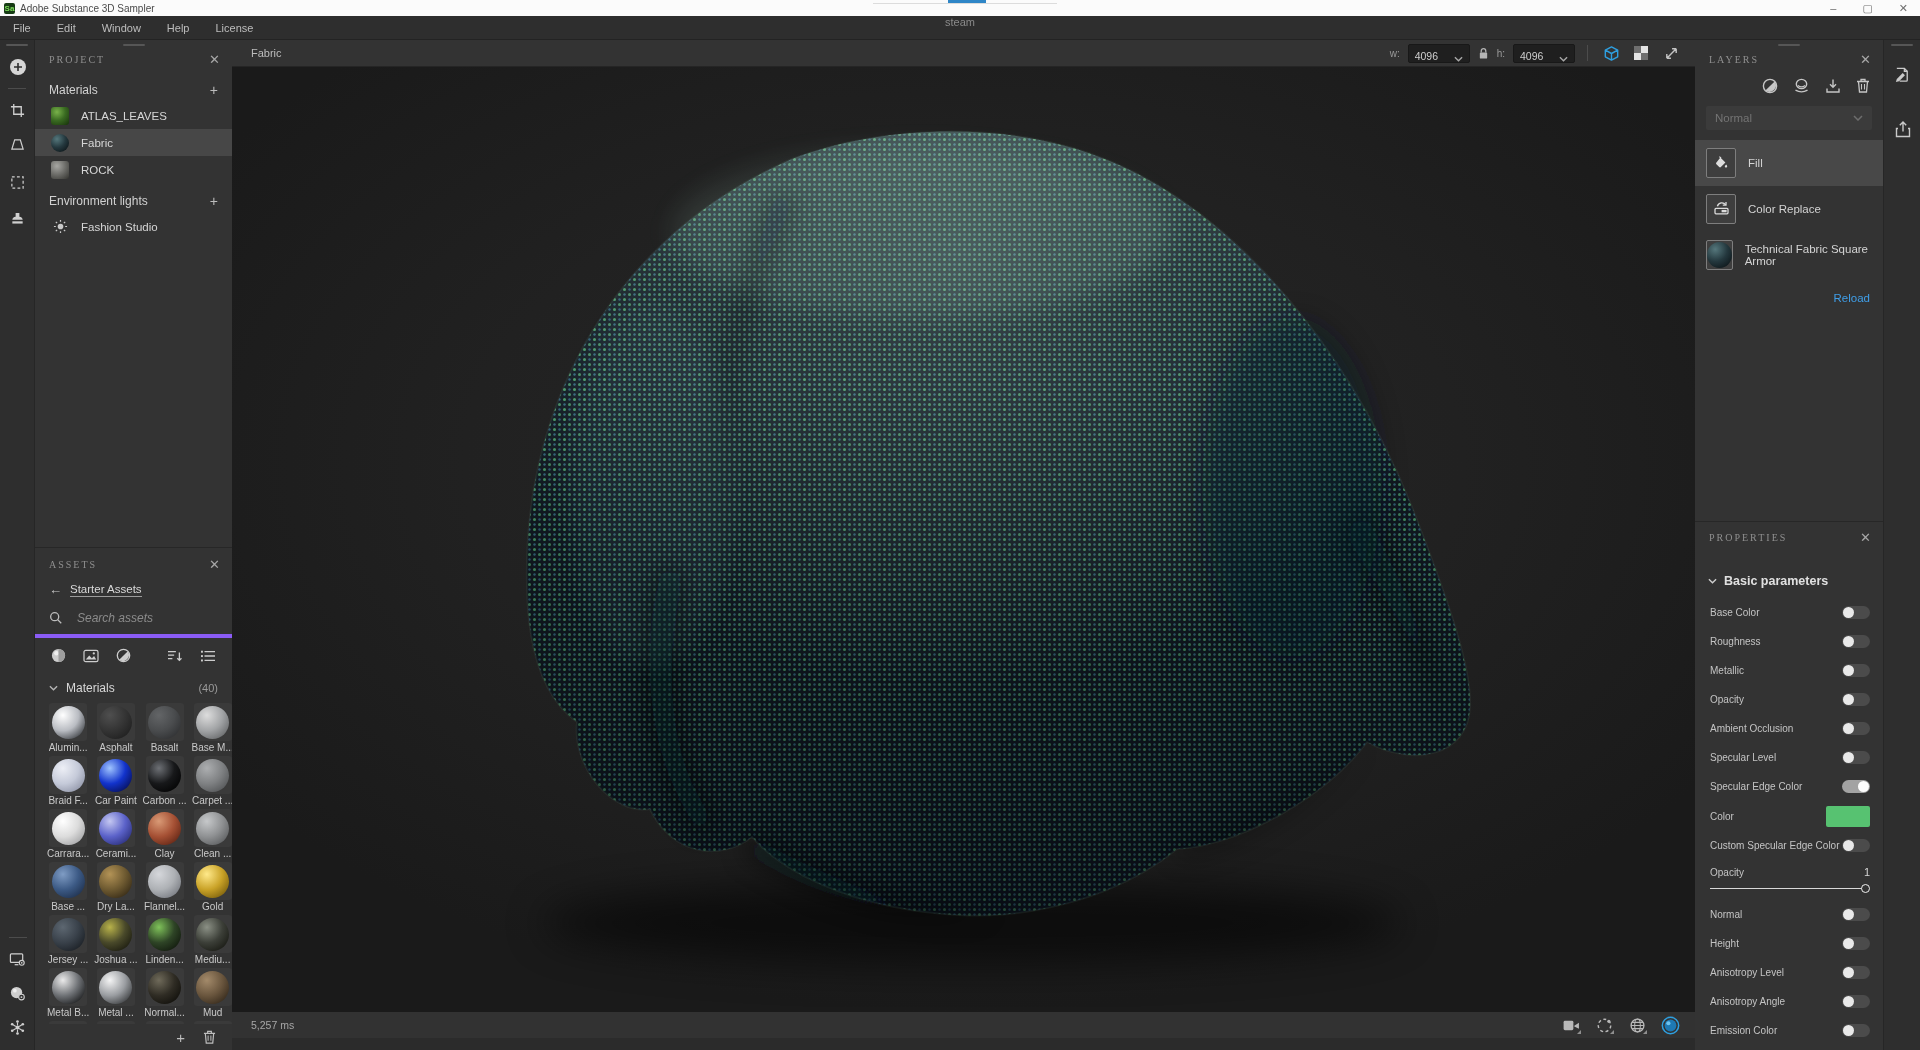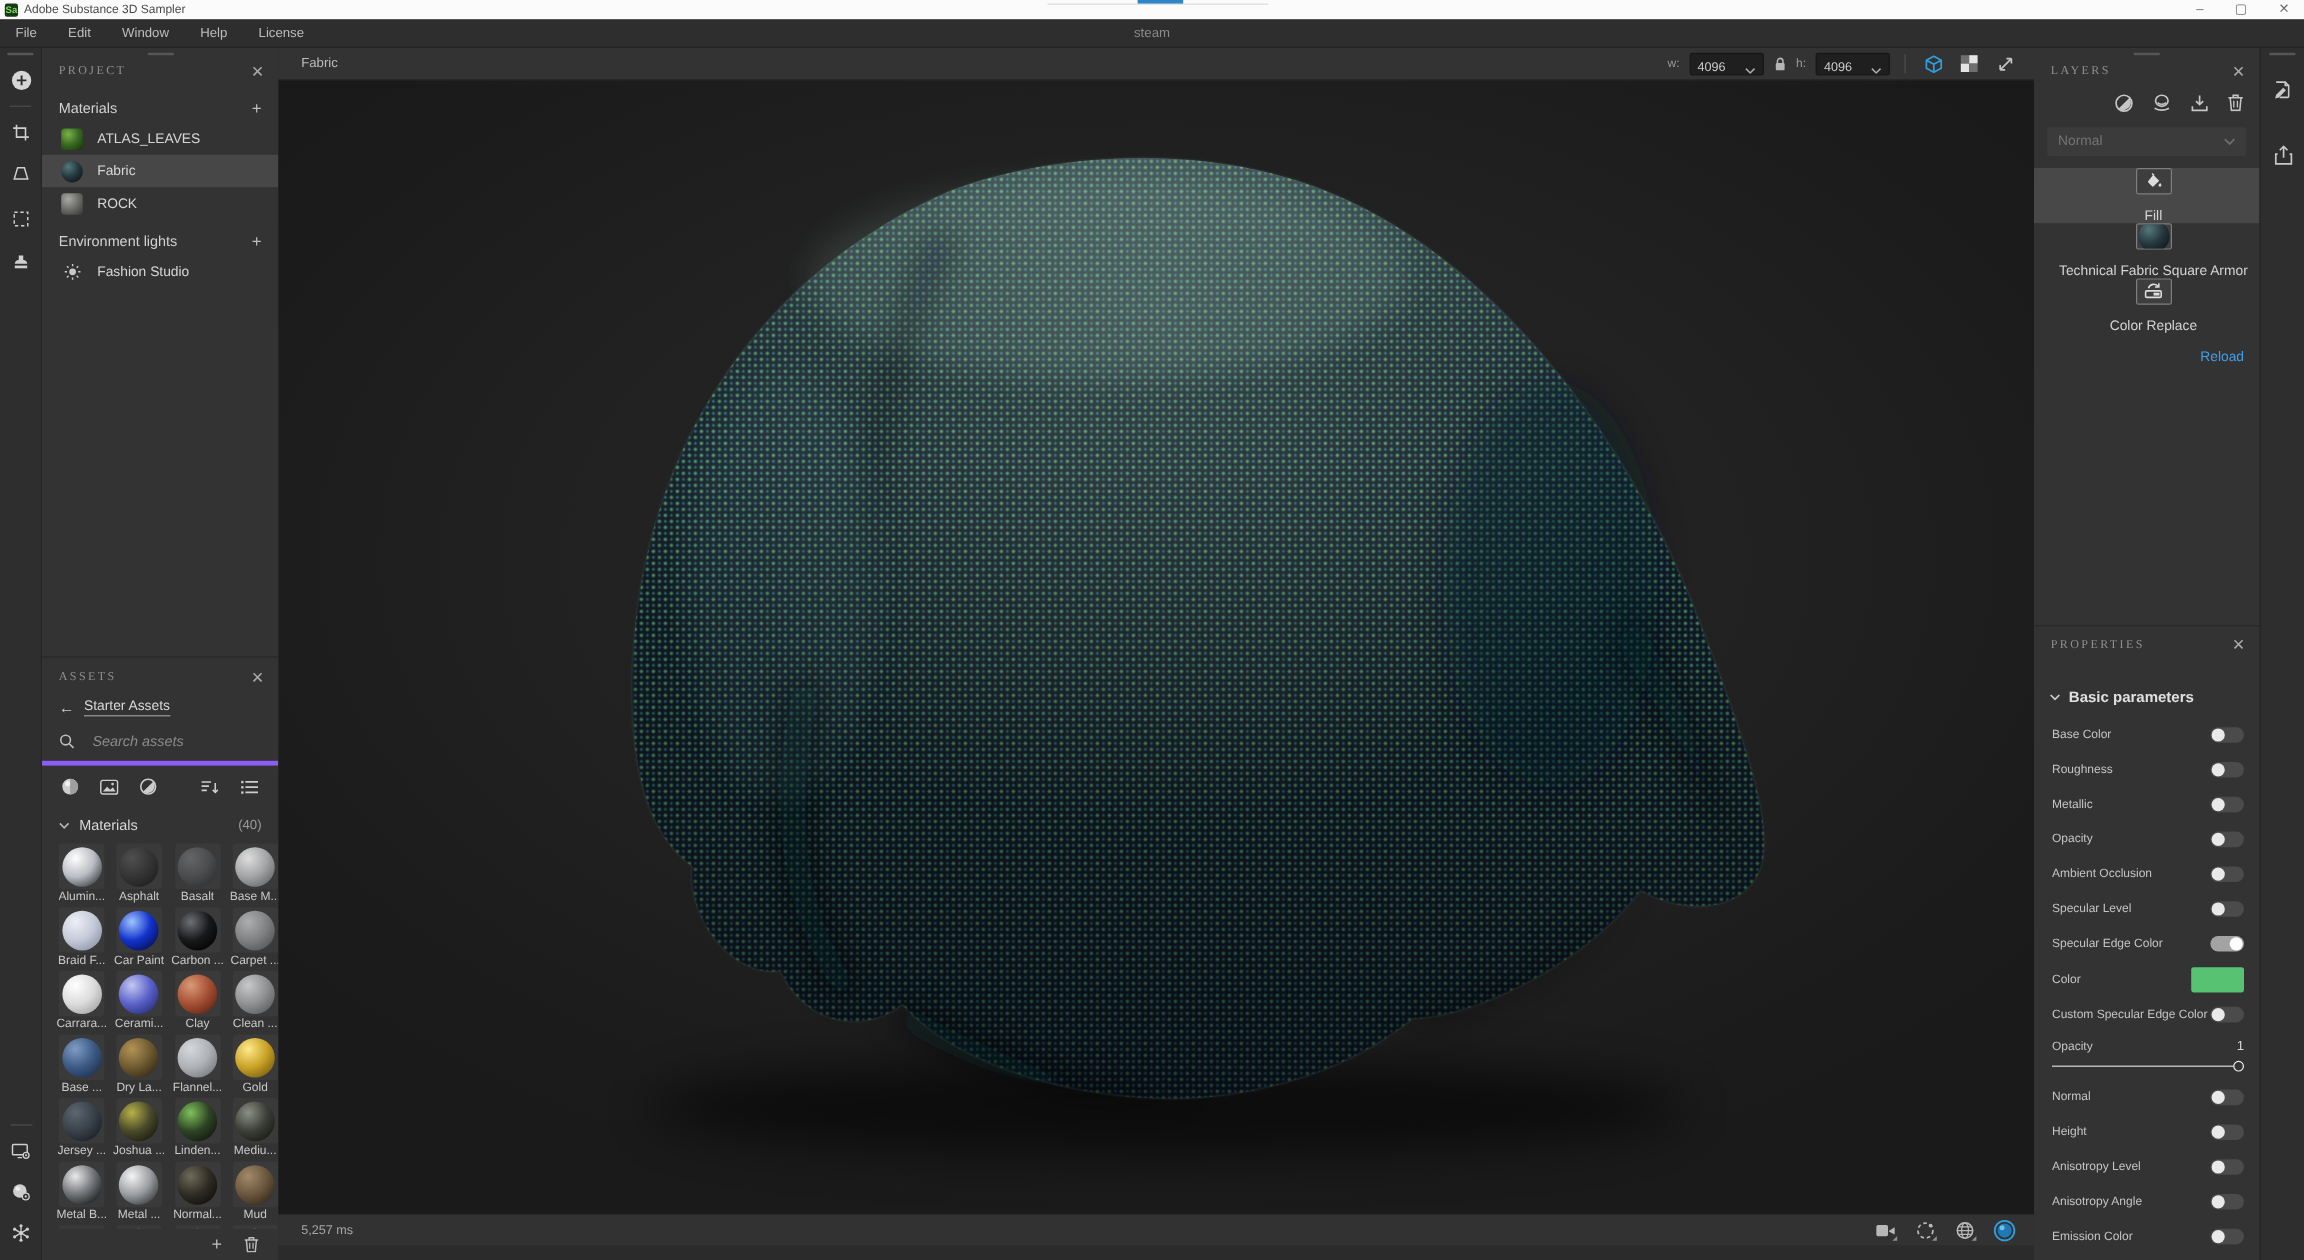--- a/index.html
+++ b/index.html
@@ -10,21 +10,21 @@
   
   .titlebar { position:absolute; top:0; left:0; right:0; height:16px; background:#fbfbfb; display:flex; align-items:center; z-index:30; }
   .appicon { width:11px; height:11px; margin-left:4px; background:#163b14; color:#7ddc5a; font-size:8px; font-weight:bold; display:flex; align-items:center; justify-content:center; border-radius:2px; }
   .apptitle { font-size:10px; color:#4a4a4a; margin-left:5px; }
   .tab-hairline { position:absolute; top:3px; left:873px; width:184px; height:1px; background:#dcdcdc; }
   .progress-seg { position:absolute; top:0; left:948px; width:38px; height:3px; background:#2f86c7; }
   .winbtns { margin-left:auto; display:flex; align-items:center; gap:26px; margin-right:12px; color:#6f6f6f; font-size:11px; }
   .winbtns span { cursor:default; line-height:16px; }
 
   
-  .menubar { position:absolute; top:16px; left:0; right:0; height:24px; background:#2e2e2e; border-bottom:1px solid #232323; display:flex; align-items:center; z-index:29; }
+  .menubar { position:absolute; top:16px; left:0; right:0; height:24px; background:#2e2e2e; border-bottom:1px solid #232323; display:flex; align-items:flex-start; z-index:29; }
   .menu-item { font-size:11px; color:#bdbdbd; padding:0 13px; height:100%; display:flex; align-items:center; }
   .menu-center { position:absolute; left:0; right:0; text-align:center; font-size:11px; color:#8a8a8a; pointer-events:none; }
 
   
   .app { position:absolute; top:40px; left:0; right:0; bottom:0; }
   .rail-left  { position:absolute; left:0; top:0; bottom:0; width:35px; background:#2e2e2e; border-right:1px solid #262626; }
   .col-left   { position:absolute; left:35px; top:0; bottom:0; width:197px; }
   .col-view   { position:absolute; left:232px; top:0; bottom:0; width:1463px; display:flex; flex-direction:column; }
   .col-right  { position:absolute; left:1695px; top:0; bottom:0; width:188px; }
   .rail-right { position:absolute; left:1883px; top:0; bottom:0; width:37px; background:#2e2e2e; border-left:1px solid #262626; }
@@ -94,21 +94,21 @@
   .bic .corner { position:absolute; right:0; bottom:1px; width:0; height:0; border-left:4px solid transparent; border-bottom:4px solid #8f8f8f; }
   .vp-gap { flex:0 0 12px; background:#2b2b2b; }
 
   
   #layers { top:0; height:482px; border-bottom:1px solid #272727; }
   .layer-tools { display:flex; justify-content:flex-end; gap:15px; padding:6px 13px 4px; color:#c6c6c6; }
   .blend-select { margin:8px 11px 0; height:24px; background:#3b3b3b; border-radius:2px; display:flex; align-items:center; padding:0 9px; }
   .blend-select .val { font-size:11.5px; color:#747474; }
   .blend-select svg { margin-left:auto; }
   .layer-rows { margin-top:10px; }
-  .layer-row { display:flex; align-items:center; gap:12px; height:46px; padding-left:11px;flex-direction:column; }
+  .layer-row { display:flex; align-items:center; gap:12px; height:46px; padding-left:11px; }
   .layer-row.selected { background:#484848; }
   .layer-icobox { width:30px; height:30px; border:1px solid #7e7e7e; border-radius:2px; background:#3e3e3e; display:flex; align-items:center; justify-content:center; overflow:hidden; }
   .layer-icobox .sphere { width:26px; height:26px; border-radius:50%; }
   .layer-label { font-size:11.5px; color:#d4d4d4; }
   .reload-row { display:flex; justify-content:flex-end; padding:14px 13px 0; }
   .reload-link { font-size:11.5px; color:#3f9ee8; }
 
   
   #properties { top:482px; bottom:0; }
   .group-head { display:flex; align-items:center; gap:7px; padding:26px 14px 0 13px; }
@@ -667,34 +667,34 @@
               <svg width="16" height="16" viewBox="0 0 16 16">
                 <path d="M6.4 1.6l1.6 1.6" stroke="#dcdcdc" stroke-width="1.2"></path>
                 <path d="M7.4 2.6 12.4 7.6 7.9 12.1a1.2 1.2 0 0 1-1.7 0L3.4 9.3a1.2 1.2 0 0 1 0-1.7z" fill="#dcdcdc"></path>
                 <path d="M13.2 9.4c.9 1.2 1.4 2.1.6 2.9-.6.5-1.5.3-1.9-.4-.4-.8.3-1.6 1.3-2.5z" fill="#dcdcdc"></path>
               </svg>
             </div>
             <span class="layer-label">Fill</span>
           </div>
           <div class="layer-row">
             <div class="layer-icobox">
-              <div class="sphere" style="background: radial-gradient(circle at 33% 28%, rgb(85, 119, 124) 0%, rgb(36, 56, 62) 48%, rgb(11, 18, 21) 92%);"></div>
-            </div>
-            <span class="layer-label">Technical Fabric Square Armor</span>
-          </div>
-          <div class="layer-row">
-            <div class="layer-icobox">
               <svg width="17" height="16" viewBox="0 0 17 16">
                 <path d="M4.4 5.2a4.6 4.6 0 0 1 8.2-1.3" fill="none" stroke="#dcdcdc" stroke-width="1.3"></path>
                 <path d="M13 1v3.2H9.8" fill="none" stroke="#dcdcdc" stroke-width="1.3"></path>
                 <rect x="2" y="7.4" width="13" height="5.4" rx="1" fill="none" stroke="#dcdcdc" stroke-width="1.3"></rect>
                 <rect x="8.6" y="8.9" width="5" height="2.4" fill="#dcdcdc"></rect>
               </svg>
             </div>
             <span class="layer-label">Color Replace</span>
+          </div>
+          <div class="layer-row">
+            <div class="layer-icobox">
+              <div class="sphere" style="background: radial-gradient(circle at 33% 28%, rgb(85, 119, 124) 0%, rgb(36, 56, 62) 48%, rgb(11, 18, 21) 92%);"></div>
+            </div>
+            <span class="layer-label">Technical Fabric Square Armor</span>
           </div>
         </div>
       <div class="reload-row">
         <span class="reload-link">Reload</span>
       </div>
     </div>
 
     <div class="panel" id="properties">
       <div class="panel-head" style="padding-top:4px;">
         <span class="panel-title">PROPERTIES</span>

